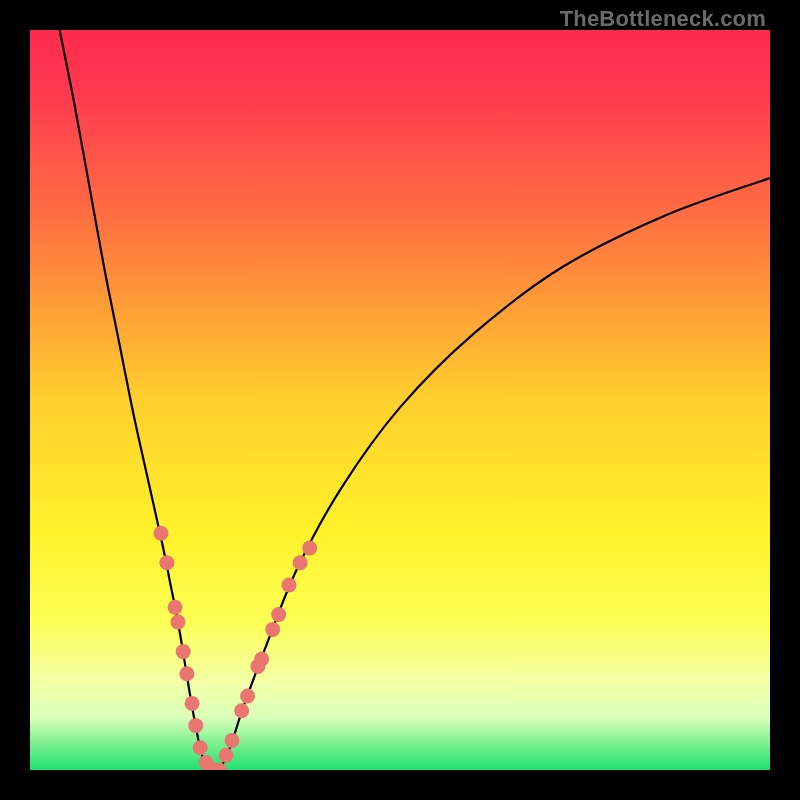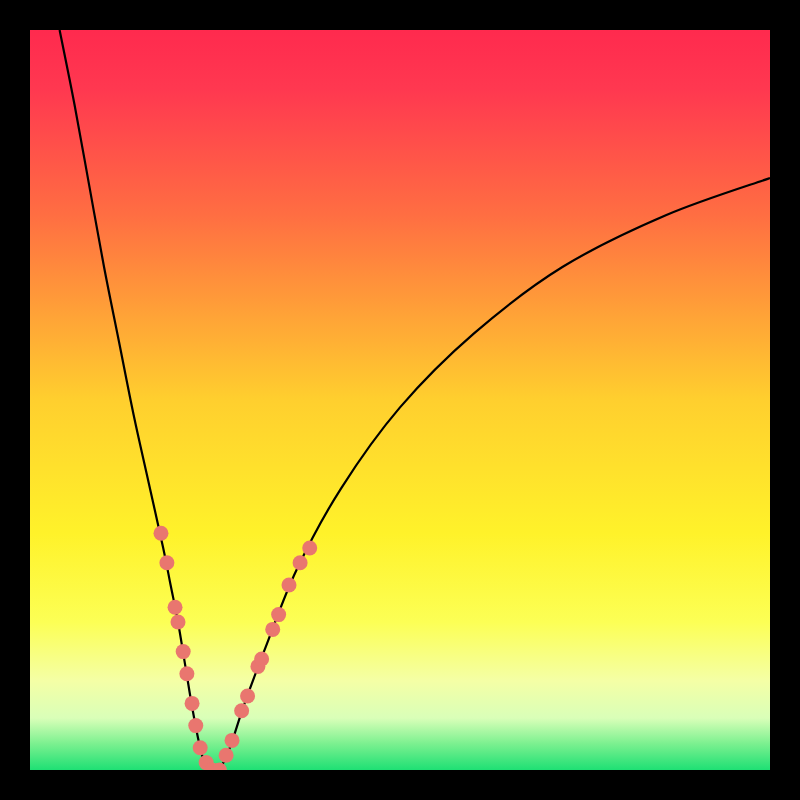--- a/index.html
+++ b/index.html
@@ -100,13 +100,14 @@
           <circle cx="231.62" cy="629.00" r="7.5"></circle>
           <circle cx="242.72" cy="599.40" r="7.5"></circle>
           <circle cx="248.64" cy="584.60" r="7.5"></circle>
           <circle cx="259.00" cy="555.00" r="7.5"></circle>
           <circle cx="270.10" cy="532.80" r="7.5"></circle>
           <circle cx="279.72" cy="518.00" r="7.5"></circle>
         </g>
     </svg>
   </div>
 
+  <div class="watermark">TheBottleneck.com</div>
 </div>
 
 </body></html>

